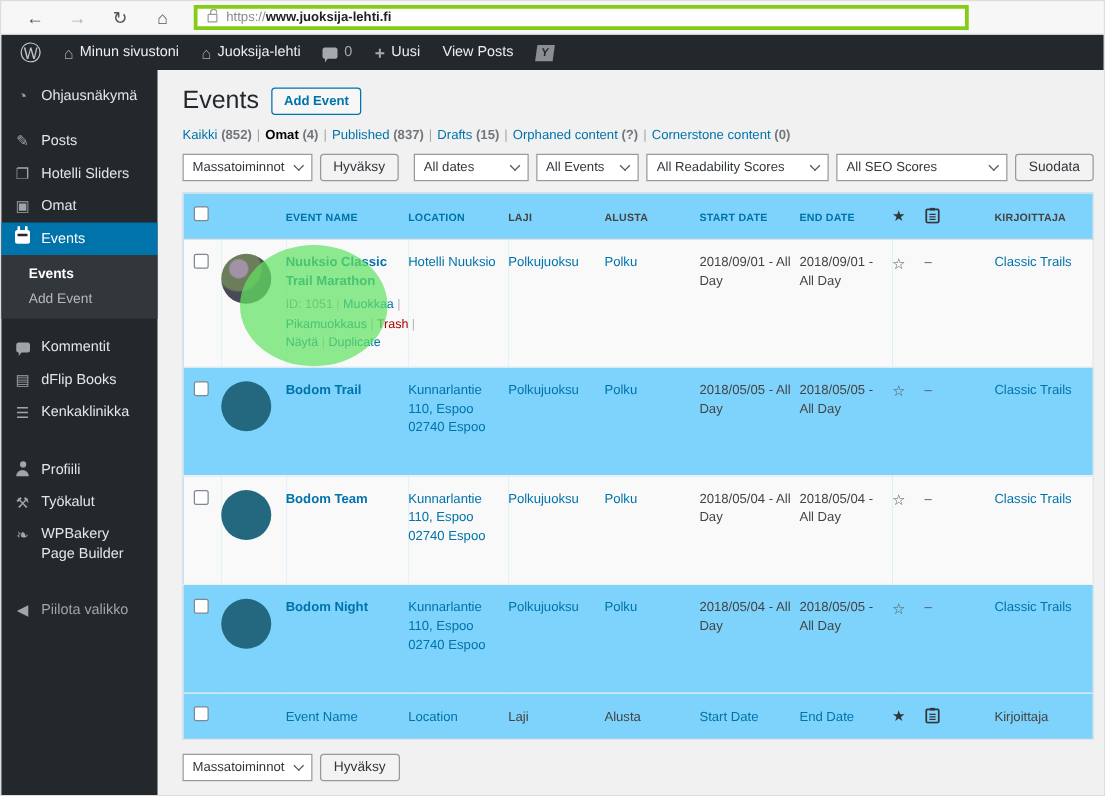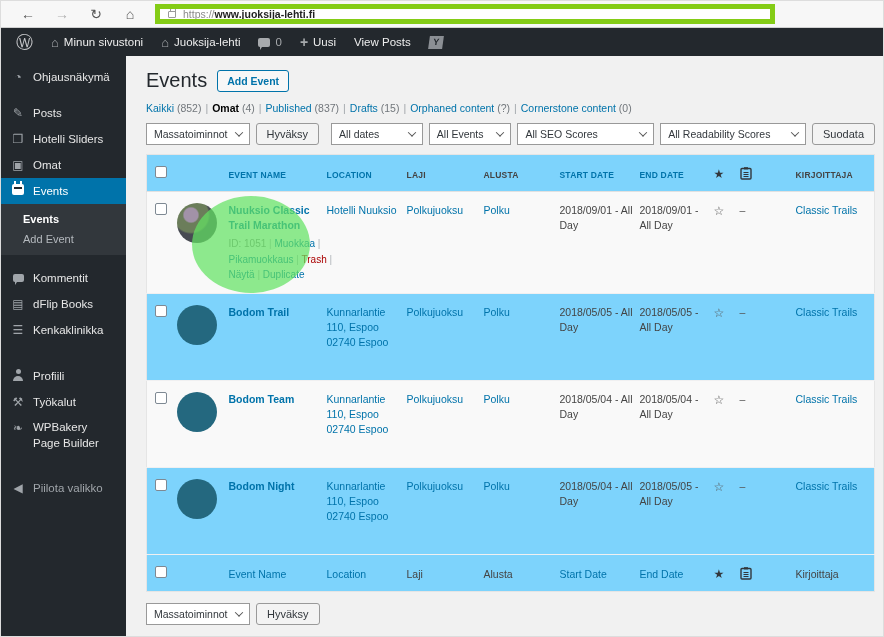--- a/index.html
+++ b/index.html
@@ -3,21 +3,21 @@
 <meta charset="utf-8">
 <style>
   * { margin:0; padding:0; box-sizing:border-box; }
   html,body { font-family:"Liberation Sans","DejaVu Sans",sans-serif; }
   .screen { width:884px; height:637px; background:#f1f1f1; position:relative; overflow:hidden; border:1px solid #ddd; }
 
   
   .browser-bar { height:27px; background:#f7f7f7; border-bottom:1px solid #d0d0d0; display:flex; align-items:center; padding:0 10px; gap:0; }
   .bnav { width:34px; text-align:center; font-size:14px; color:#555; cursor:default; }
   .bnav.disabled { color:#b0b0b0; }
-  .url-field { margin-left:8px; width:620px; height:20px; background:#fff; border:5px solid #84cc16; display:flex; align-items:center; padding:0 8px; font-size:10.5px; color:#8a8a8a; white-space:nowrap; overflow:hidden; }
+  .url-field { margin-left:8px; width:620px; height:20px; background:#fff; border:3px solid #84cc16; display:flex; align-items:center; padding:0 8px; font-size:10.5px; color:#8a8a8a; white-space:nowrap; overflow:hidden; }
   .lock-icon { width:8px; height:7px; border:1.2px solid #9a9a9a; border-radius:1px; position:relative; margin-right:7px; flex:none; }
   .lock-icon::before { content:""; position:absolute; left:1px; top:-5px; width:4px; height:4px; border:1.2px solid #9a9a9a; border-bottom:none; border-radius:3px 3px 0 0; }
   .url-domain { color:#222; font-weight:bold; }
 
   
   .admin-bar { height:28px; background:#23282d; display:flex; align-items:center; color:#eee; font-size:11.5px; padding:0 8px; gap:4px; }
   .ab-item { display:flex; align-items:center; gap:5px; padding:0 7px; height:28px; cursor:default; }
   .ab-icon { color:#a7aaad; font-size:13px; line-height:1; }
   .wp-logo { font-size:17px; color:#c3c4c7; }
   .bubble { width:12px; height:9px; background:#a7aaad; border-radius:2px; position:relative; }
@@ -52,21 +52,21 @@
   .mbubble { width:11px; height:8px; background:#a0a5aa; border-radius:2px; position:relative; display:inline-block; }
   .mbubble::after { content:""; position:absolute; left:2px; bottom:-3px; border:3px solid transparent; border-top-color:#a0a5aa; border-left-color:#a0a5aa; border-width:3px 2px; }
 
   
   .page-head { display:flex; align-items:center; gap:10px; padding-top:13px; }
   .page-title { font-size:20px; font-weight:400; color:#23282d; }
   .add-btn { font-size:10.5px; color:#0073aa; background:#f7f7f7; border:1px solid #0073aa; border-radius:3px; padding:4px 9px; cursor:pointer; font-weight:bold; }
   .views { margin-top:10px; font-size:10.5px; color:#a0a5aa; }
   .views a { color:#0073aa; text-decoration:none; cursor:pointer; }
   .views .current-view { color:#000; font-weight:bold; }
-  .views .count { color:#72777c; font-weight:normal; }
+  .views .count { color:#72777c; font-weight:bold; }
   .sep { color:#a0a5aa; margin:0 4px; }
 
   
   .filters { display:flex; align-items:center; gap:6px; margin-top:9px; }
   .fselect { height:22px; background:#fff; border:1px solid #999; display:flex; align-items:center; justify-content:space-between; font-size:10.5px; color:#32373c; padding:0 7px; cursor:pointer; }
   .chev { width:6px; height:6px; border-right:1.5px solid #555; border-bottom:1.5px solid #555; transform:rotate(45deg) translate(-1px,-1px); flex:none; margin-left:8px; }
   .fbtn { height:22px; font-size:11px; color:#32373c; background:#f3f3f3; border:1px solid #999; border-radius:3px; padding:0 10px; cursor:pointer; }
 
   
   table.events { border-collapse:collapse; width:100%; margin-top:9px; background:#7dd3fc; border:1px solid #e5e5e5; table-layout:fixed; }
@@ -232,26 +232,26 @@
           </div>
         <button class="fbtn">Hyväksy</button>
         <div class="fselect" style="width:100px; margin-left:6px">
             <span>All dates</span>
             <span class="chev"></span>
           </div>
         <div class="fselect" style="width:90px">
             <span>All Events</span>
             <span class="chev"></span>
           </div>
+        <div class="fselect" style="width:160px">
+            <span>All Readability Scores</span>
+            <span class="chev"></span>
+          </div>
         <div class="fselect" style="width:150px">
             <span>All SEO Scores</span>
-            <span class="chev"></span>
-          </div>
-        <div class="fselect" style="width:160px">
-            <span>All Readability Scores</span>
             <span class="chev"></span>
           </div>
         <button class="fbtn">Suodata</button>
       </div>
 
       <table class="events">
         <colgroup>
           <col class="c-cb">
             <col class="c-th">
             <col class="c-nm">

